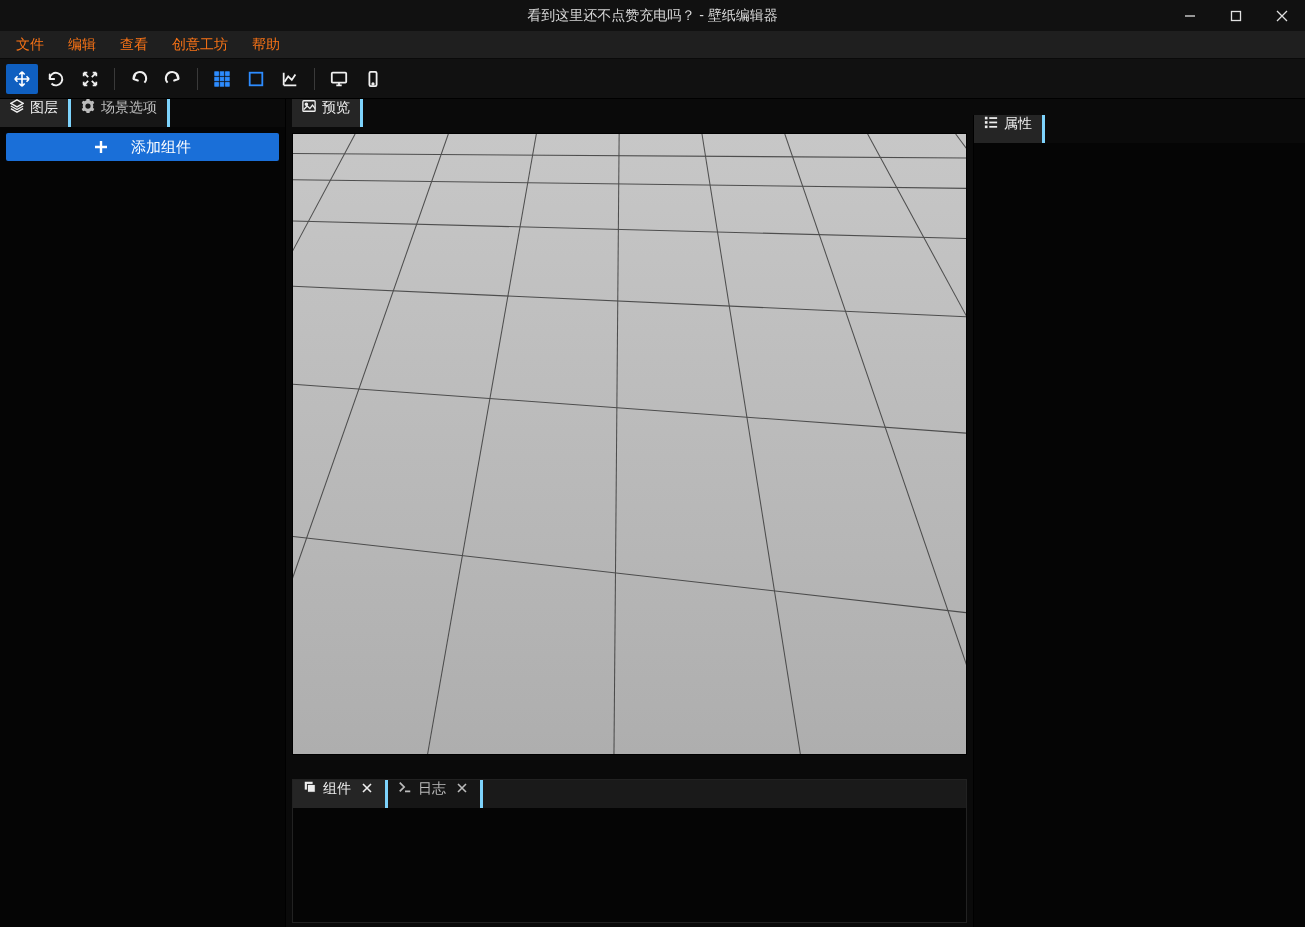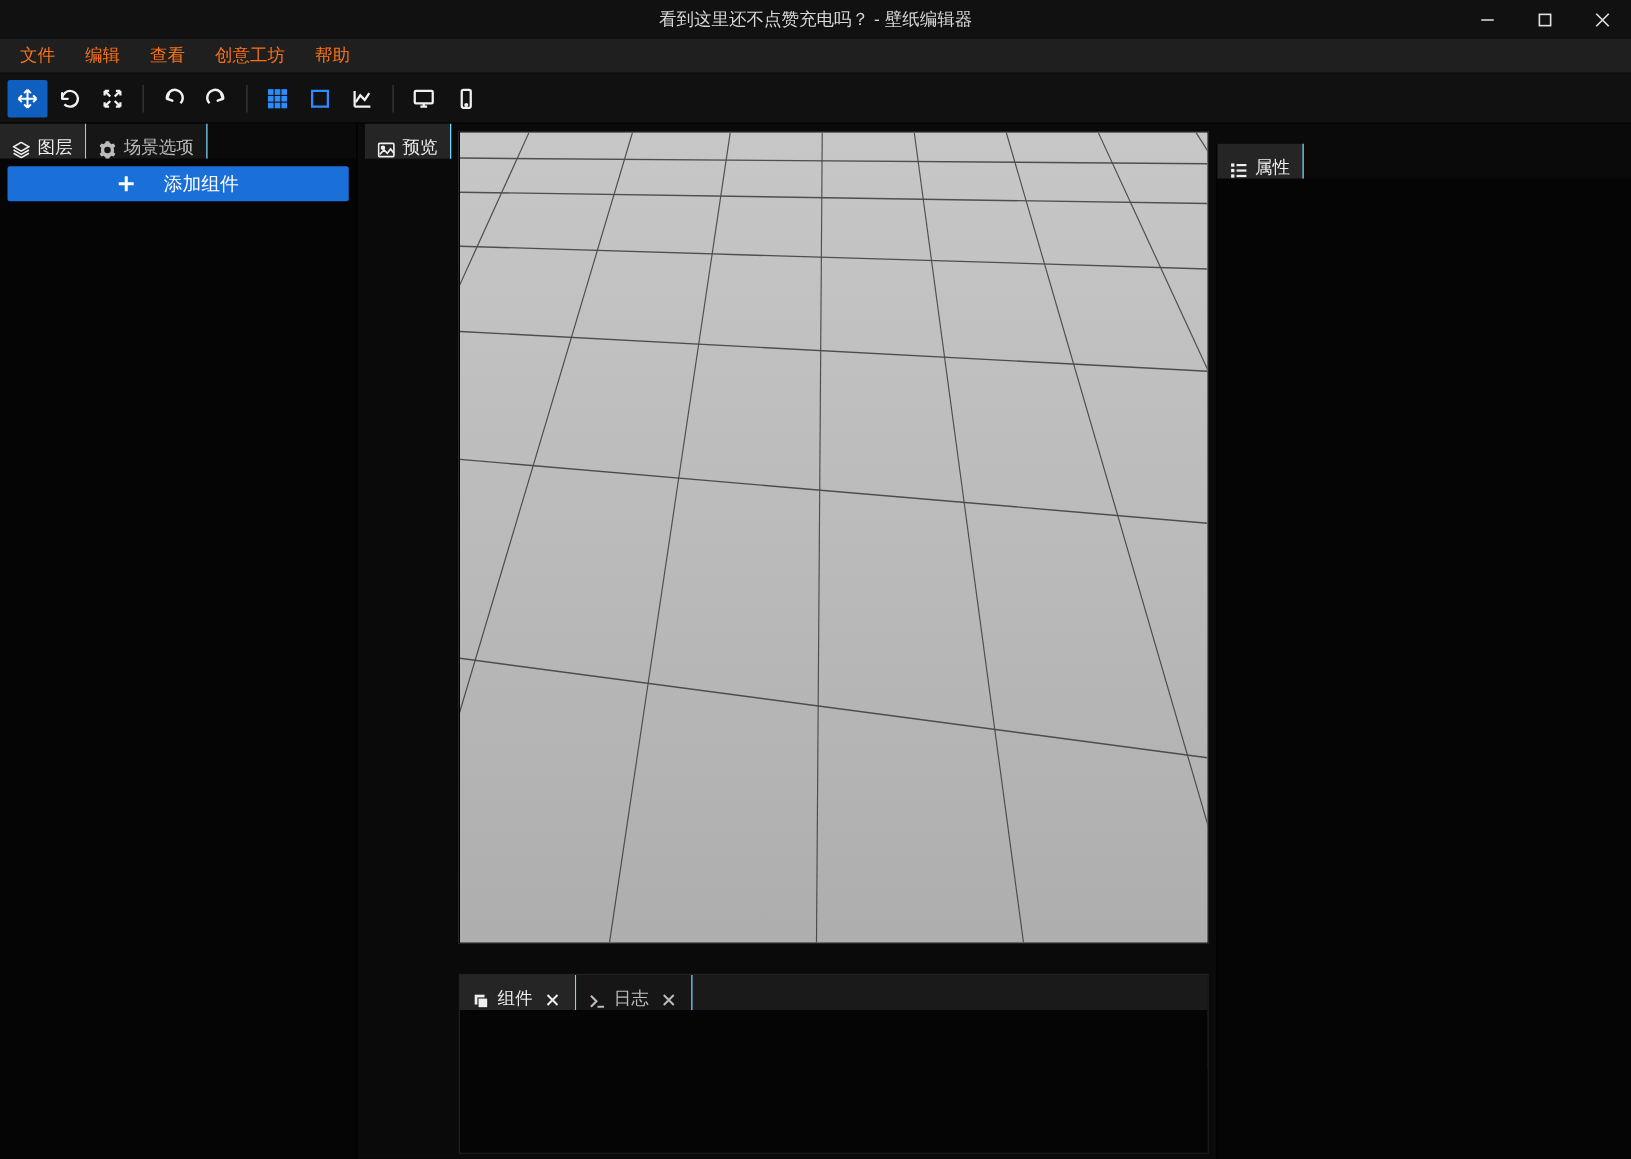--- a/index.html
+++ b/index.html
@@ -84,38 +84,38 @@
   .tool-btn.blue-stroke svg { stroke: #2d8cff; }
 
   
   .main {
     flex: 1;
     display: flex;
     min-height: 0;
     background: #0a0a0a;
   }
   .col-left { width: 286px; display: flex; flex-direction: column; border-right: 1px solid #000; }
-  .col-center { flex: 1; display: flex; flex-direction: row; min-width: 0; }
+  .col-center { flex: 1; display: flex; flex-direction: column; min-width: 0; }
   .col-right { width: 332px; border-left: 1px solid #000; display: flex; flex-direction: column; margin-top: 16px; }
 
   
   .panel-tabs {
     height: 28px;
     display: flex;
     background: #0a0a0a;
   }
   .panel-tab {
     padding: 0 10px;
     display: flex;
-    align-items: flex-end;
+    align-items: flex-start;
     gap: 6px;
     background: #252525;
     color: #eee;
     font-size: 14px;
-    border-right: 1px solid #7dd3fc;
+    border-right: 3px solid #7dd3fc;
   }
   .panel-tab.inactive { background: #161616; color: #bbb; }
   .panel-tab svg { width: 14px; height: 14px; flex-shrink: 0; }
   .tab-close {
     width: 16px; height: 16px;
     display: flex; align-items: center; justify-content: center;
     margin-left: 2px;
   }
   .tab-close svg { width: 10px; height: 10px; }
 

